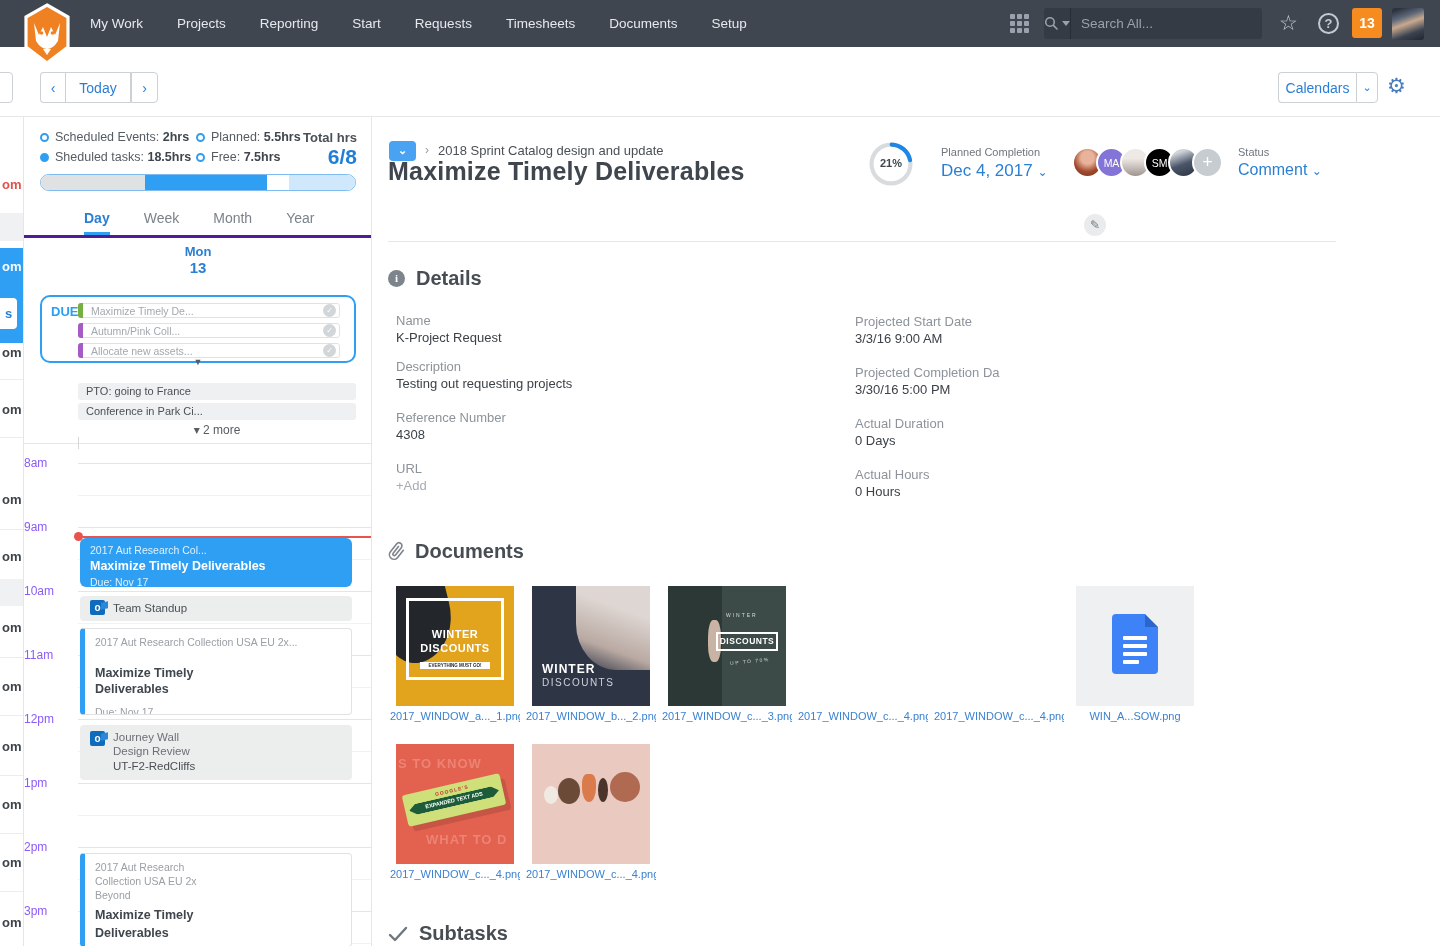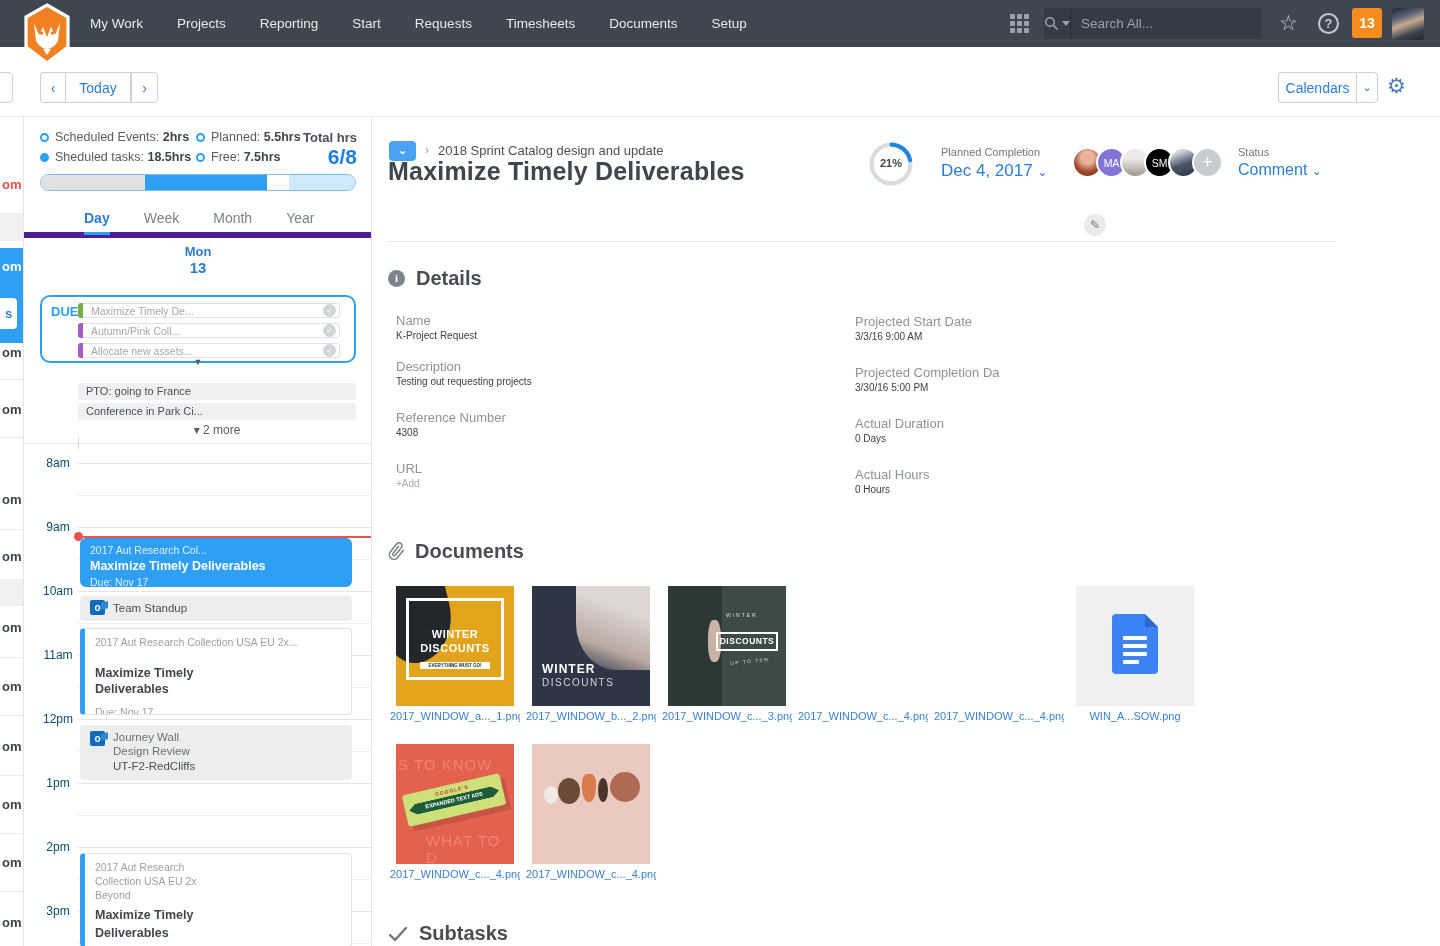--- a/index.html
+++ b/index.html
@@ -49,31 +49,31 @@
   .sidebar{position:absolute;left:24px;top:117px;width:348px;height:829px;background:#fff;border-right:1px solid #e4e6e8;overflow:hidden}
   .dot{position:absolute;width:9px;height:9px;border-radius:50%;border:2px solid #2e9ff3}
   .dot.fill{background:#2e9ff3}
   .statlabel{font-size:12.5px;color:#565c62}
   .statlabel b{color:#3f464d}
   .pbar{position:absolute;left:16px;top:57px;width:316px;height:17px;border:1.5px solid #7dbbf0;border-radius:9px;overflow:hidden;display:flex}
   .pbar .s1{width:33%;background:#dfe1e3}
   .pbar .s2{width:39%;background:#2e9ff3}
   .pbar .s3{width:7%;background:#ffffff}
   .pbar .s4{width:21%;background:#cfe8fc}
-  .viewtabs{position:absolute;left:0;top:90px;width:348px;height:31px;border-bottom:6px solid #4c1d95;display:flex;align-items:center;padding-left:60px;gap:34px}
+  .viewtabs{position:absolute;left:0;top:90px;width:348px;height:31px;border-bottom:3px solid #4c1d95;display:flex;align-items:flex-end;padding-left:60px;gap:34px}
   .vtab{font-size:14px;color:#7b828a;height:31px;line-height:29px;cursor:pointer}
   .vtab.active{color:#2a7fd4;font-weight:bold;border-bottom:3px solid #2e9ff3}
   .dayhead{position:absolute;left:0;width:348px;text-align:center;color:#2a7fd4;font-weight:bold}
   .duebox{position:absolute;left:16px;top:178px;width:316px;height:68px;border:2px solid #2e9ff3;border-radius:10px;background:#fff}
   .duerow{position:absolute;left:36px;width:262px;height:15px;background:#fff;border:1px solid #dfe2e5;border-radius:3px;display:flex;align-items:center}
   .duetab{width:5px;height:15px;border-radius:3px 0 0 3px;margin-left:-1px}
   .duetxt{font-size:10.5px;color:#a3a9b0;padding-left:8px;flex:1;white-space:nowrap;overflow:hidden}
   .duechk{width:13px;height:13px;border-radius:50%;background:#d2d6d9;color:#fff;font-size:8px;line-height:13px;text-align:center;margin-right:3px}
   .pill{position:absolute;left:54px;width:278px;height:17px;background:#eff0f1;border-radius:3px;font-size:11px;color:#4a5056;line-height:17px;padding-left:8px;white-space:nowrap;overflow:hidden}
-  .timelbl{position:absolute;left:12px;width:44px;text-align:center;font-size:12px;color:#0c4a6e}
+  .timelbl{position:absolute;left:0;width:44px;text-align:left;font-size:12px;color:#8b5cf6}
   .hourline{position:absolute;left:54px;width:293px;height:1px;background:#e3e5e7}
   .halfline{position:absolute;left:54px;width:293px;height:1px;background:#f1f2f3}
   .nowline{position:absolute;left:54px;top:419px;width:294px;height:2px;background:#e8544d;z-index:6}
   .nowdot{position:absolute;left:50px;top:415px;width:9px;height:9px;border-radius:50%;background:#e8544d;z-index:7}
   .evt{position:absolute;left:56px;width:272px;border-radius:4px;z-index:5;overflow:hidden}
   .evt.gray{background:#eceded}
   .evt.white{background:#fff;border:1px solid #e0e2e4;border-left:5px solid #2e9ff3}
   .evt.blue{background:#2e9ff3;border-radius:6px}
   .evt .l-gray{font-size:10.5px;color:#9aa0a6;line-height:14px}
   .evt .l-bold{font-size:12.5px;font-weight:bold;color:#3f464d;line-height:16px}
@@ -98,21 +98,21 @@
   .av{width:31px;height:31px;border-radius:50%;border:2px solid #fff;margin-left:-7px;display:flex;align-items:center;justify-content:center;color:#fff;font-size:10.5px;font-weight:normal;flex:none}
   .av:first-child{margin-left:0}
   .maintabs{position:absolute;left:0;top:93px;width:1068px;height:31px;display:flex;align-items:stretch;gap:37px;padding-left:16px}
   .mtab{font-size:11px;letter-spacing:.6px;color:#4c5258;line-height:31px;white-space:nowrap;cursor:pointer}
   .mtab.active{font-weight:bold;color:#3f464d;border-bottom:3px solid #2e9ff3}
   .tabrule{position:absolute;left:16px;top:124px;width:948px;height:1px;background:#e5e7e9}
   .editcircle{position:absolute;left:712px;top:97px;width:22px;height:22px;border-radius:50%;background:#e9ebec;color:#6f767d;font-size:12px;text-align:center;line-height:22px;cursor:pointer}
   .secthead{position:absolute;font-size:20px;font-weight:800;color:#474d53;display:flex;align-items:center;gap:11px}
   .infoicon{width:17px;height:17px;border-radius:50%;background:#7d848b;color:#fff;font-size:11px;font-weight:bold;text-align:center;line-height:17px;font-family:"Liberation Serif",serif}
   .dlabel{position:absolute;font-size:13px;color:#8d939a}
-  .dvalue{position:absolute;font-size:10px;color:#3c4248}
+  .dvalue{position:absolute;font-size:13px;color:#3c4248}
   .dvalue.muted{color:#a6adb4}
   .thumb{position:absolute;width:118px;height:120px;overflow:hidden;cursor:pointer}
   .fname{position:absolute;width:130px;text-align:center;font-size:11px;color:#3b82d0;white-space:nowrap;overflow:hidden;cursor:pointer}
 
   
   .a-rel{position:relative;width:100%;height:100%}
   .art0{background:#e2a31d}
   .art0 .sil{position:absolute;left:-14px;top:-10px;width:70px;height:86px;background:#23262b;border-radius:0 0 60% 40%;transform:rotate(-14deg)}
   .art0 .frame{position:absolute;left:10px;top:12px;right:10px;bottom:26px;border:3px solid #fff}
   .art0 .t{position:absolute;width:100%;text-align:center;color:#fff;font-weight:bold;font-size:11px;letter-spacing:.5px}
@@ -136,21 +136,21 @@
   .art4 .top{position:absolute;left:0;top:0;width:100%;height:52px;background:#0a0a0a}
   .art4 .t1{position:absolute;left:0;top:16px;width:100%;text-align:center;color:#fff;font-size:11px;font-family:"Liberation Serif",serif;font-weight:bold;white-space:nowrap}
   .art4 .bottle{position:absolute;left:36px;top:44px;width:34px;height:84px;background:#c2271f;border-radius:14px;transform:rotate(14deg);border-left:4px solid #a81d16}
   .art4 .lbl{position:absolute;left:42px;top:66px;width:24px;height:30px;background:#fff;border-radius:3px;transform:rotate(14deg)}
   .art4 .ice1,.art4 .ice2,.art4 .ice3{position:absolute;background:#eceeef;border-radius:40%}
   .art5{background:#eef0f2}
   .gdoc{position:absolute;left:36px;top:28px;width:46px;height:60px;background:#3e82f7;border-radius:4px}
   .gdoc .fold{position:absolute;right:0;top:0;width:0;height:0;border-left:13px solid #2a66cc;border-top:13px solid #eef0f2}
   .gdoc .ln{position:absolute;left:11px;width:24px;height:4px;background:#fff;border-radius:1px}
   .art6{background:#e2614f}
-  .art6 .bgt{position:absolute;color:#ec8374;font-weight:normal;font-size:15px;letter-spacing:1px}
+  .art6 .bgt{position:absolute;color:#ec8374;font-weight:bold;font-size:13px;letter-spacing:1px}
   .art6 .pack{position:absolute;left:8px;top:40px;width:100px;height:32px;background:#cfe07a;border-radius:3px;transform:rotate(-13deg);box-shadow:4px 6px 0 rgba(0,0,0,.12)}
   .art6 .pt1{position:absolute;left:0;top:3px;width:100%;text-align:center;color:#c23b30;font-size:5px;font-weight:bold;letter-spacing:1px}
   .art6 .band{position:absolute;left:4px;top:11px;right:4px;height:11px;background:#1d5c38;clip-path:polygon(0 50%,8% 0,92% 0,100% 50%,92% 100%,8% 100%)}
   .art6 .pt2{position:absolute;left:0;top:2px;width:100%;text-align:center;color:#fff;font-size:5.5px;font-weight:bold}
   .art7{background:#e9c9c0}
   .art7 .b{position:absolute;border-radius:50%}
   .art7 .cap{position:absolute;left:14px;top:68px;width:92px;text-align:center;color:#9a7268;font-size:3.5px}
   .chkhead{stroke:#6f767d;stroke-width:2.4;fill:none;stroke-linecap:round;stroke-linejoin:round}
 </style>
 </head>

